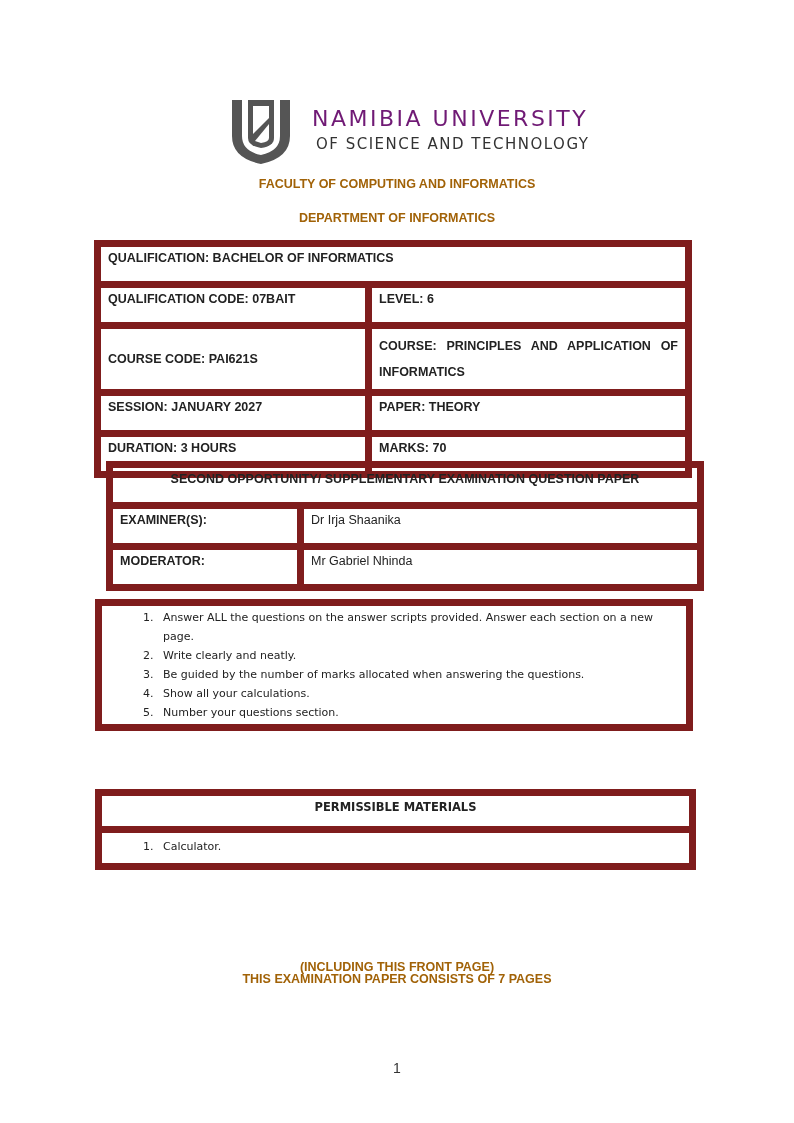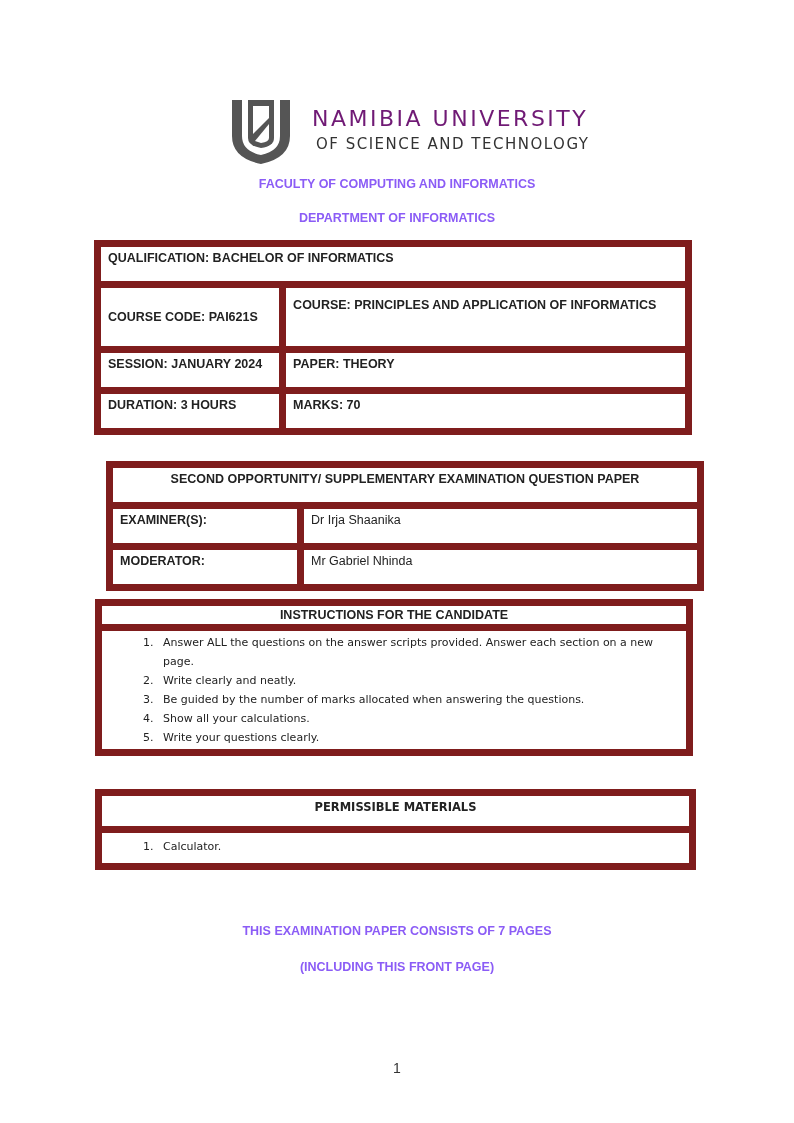--- a/index.html
+++ b/index.html
@@ -1,20 +1,20 @@
 <!DOCTYPE html>
 <html><head>
 <meta charset="utf-8">
 <style>
   html, body { margin:0; padding:0; background:#ffffff; }
   body { width:794px; height:1123px; position:relative; overflow:hidden; font-family:"Liberation Sans", sans-serif; color:#222; }
   .logo { position:absolute; left:228px; top:96px; width:66px; height:70px; }
   .uni-name { position:absolute; left:312px; top:106px; font-family:"DejaVu Sans", sans-serif; font-size:22px; letter-spacing:2.5px; color:#701a75; }
   .uni-sub { position:absolute; left:296px; top:135px; font-family:"DejaVu Sans", sans-serif; font-size:15px; letter-spacing:1.5px; color:#333;margin-left:20px; }
-  .center-line { position:absolute; left:0; width:794px; text-align:center; font-weight:bold; font-size:12.5px; color:#8b5cf6; }
+  .center-line { position:absolute; left:0; width:794px; text-align:center; font-weight:bold; font-size:12.5px; color:#a16207; }
   table { border-collapse:collapse; position:absolute; font-size:12.5px; }
   td { border:7px solid #7f1d1d; vertical-align:top; padding:4px 7px; }
   .bold { font-weight:bold; }
   #t1 { left:94px; top:240px; width:598px; }
   #t1 td { height:26px; }
   #t2 { left:106px; top:461px; width:598px; }
   #t3 { left:95px; top:599px; width:598px; }
   #t4 { left:95px; top:789px; width:601px; }
   .list { margin:0; padding:0 0 0 48px; font-family:"DejaVu Sans", sans-serif; font-size:11px; line-height:19px; }
   .list li { padding-left:6px; }
@@ -34,25 +34,29 @@
 
 <div class="center-line" style="top:177px;">FACULTY OF COMPUTING AND INFORMATICS</div>
 <div class="center-line" style="top:211px;">DEPARTMENT OF INFORMATICS</div>
 
 <table id="t1">
   <tbody>
       <tr>
     <td colspan="2" class="bold" style="height:26px;">QUALIFICATION: BACHELOR OF INFORMATICS</td>
   </tr>
   <tr>
+    <td class="bold" style="width:250px;">QUALIFICATION CODE: 07BAIT</td>
+    <td class="bold">LEVEL:  6</td>
+  </tr>
+  <tr>
     <td class="bold" style="vertical-align:middle;">COURSE CODE:  PAI621S</td>
     <td class="bold" style="line-height:26px; text-align:justify; height:50px;">COURSE:  PRINCIPLES  AND  APPLICATION  OF INFORMATICS</td>
   </tr>
   <tr>
-    <td class="bold" style="height:20px;">SESSION: JANUARY 2024</td>
+    <td class="bold" style="height:20px;">SESSION: JANUARY 2027</td>
     <td class="bold">PAPER: THEORY</td>
   </tr>
   <tr>
     <td class="bold" style="height:20px;">DURATION: 3 HOURS</td>
     <td class="bold">MARKS: 70</td>
   </tr>
 </tbody>
   </table>
 
 <table id="t2">
@@ -66,31 +70,28 @@
   </tr>
   <tr>
     <td class="bold" style="height:26px;">MODERATOR:</td>
     <td>Mr Gabriel Nhinda</td>
   </tr>
 </tbody>
   </table>
 
 <table id="t3">
   <tbody>
-      <tr>
-    <td class="bold" style="text-align:center; padding:2px 7px;">INSTRUCTIONS FOR THE CANDIDATE</td>
-  </tr>
   <tr>
     <td style="padding:2px 7px 2px 7px;">
       <ol class="list">
         <li>Answer ALL the questions on the answer scripts provided. Answer each section on a new page.</li>
         <li>Write clearly and neatly.</li>
         <li>Be guided by the number of marks allocated when answering the questions.</li>
         <li>Show all your calculations.</li>
-        <li>Write your questions clearly.</li>
+        <li>Number your questions section.</li>
       </ol>
     </td>
   </tr>
 </tbody>
   </table>
 
 <table id="t4">
   <tbody>
       <tr>
     <td class="bold" style="text-align:center; height:22px; font-family:'DejaVu Sans', sans-serif; font-size:11.5px;">PERMISSIBLE MATERIALS</td>
@@ -98,15 +99,15 @@
   <tr>
     <td style="height:22px; padding:4px 7px;">
       <ol class="list">
         <li>Calculator.</li>
       </ol>
     </td>
   </tr>
 </tbody>
   </table>
 
-<div class="center-line" style="top:924px;">THIS EXAMINATION PAPER CONSISTS OF 7 PAGES</div>
+<div class="center-line" style="top:972px;">THIS EXAMINATION PAPER CONSISTS OF 7 PAGES</div>
 <div class="center-line" style="top:960px;">(INCLUDING THIS FRONT PAGE)</div>
 <div class="page-num">1</div>
 
 </body></html>

